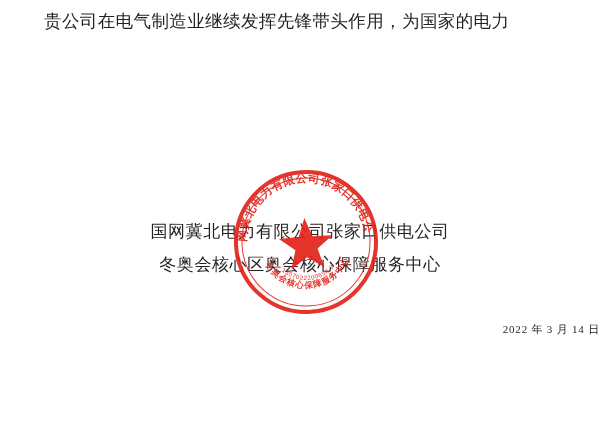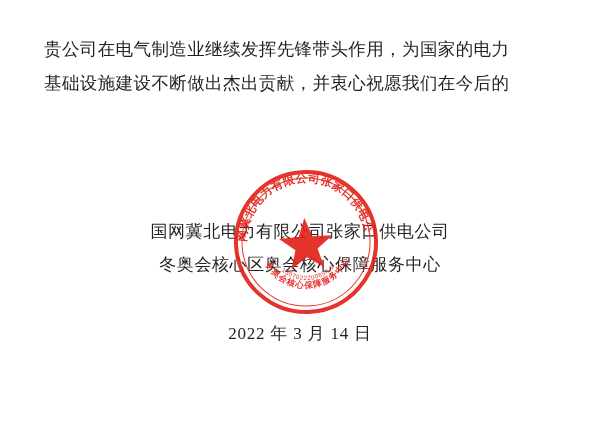--- a/index.html
+++ b/index.html
@@ -16,21 +16,21 @@
   }
   .page {
     position: relative;
     width: 600px;
     height: 435px;
     box-sizing: border-box;
   }
   .body-text {
     position: absolute;
     left: 44px;
-    top: 32px;
+    top: 4px;
     width: 514px;
   }
   .body-line {
     font-size: 17.5px;
     line-height: 34px;
     letter-spacing: 0.4px;
     color: #241f20;
     white-space: pre;
   }
   .signature-block {
@@ -47,22 +47,22 @@
     color: #241f20;
     white-space: pre;
     position: relative;
     z-index: 1;
   }
   .date-line {
     position: absolute;
     left: 0;
     top: 322px;
     width: 600px;
-    text-align: center;
-    font-size: 17px;
+    text-align: right;
+    font-size: 11px;
     letter-spacing: 0.8px;
     color: #241f20;
   }
 
   
   .seal {
     position: absolute;
     left: 306px;
     top: 166px;
     width: 152px;
@@ -95,21 +95,20 @@
     letter-spacing: 0.6px;
   }
 </style>
 </head>
 <body>
 
 <div class="page">
 
   <div class="body-text">
     <div class="body-line">贵公司在电气制造业继续发挥先锋带头作用，为国家的电力</div>
-    <div class="body-line">基础设施建设不断做出杰出贡献，并衷心祝愿我们在今后的</div>
   </div>
 
   <div class="signature-block">
     <div class="sig-line">国网冀北电力有限公司张家口供电公司</div>
     <div class="sig-line">冬奥会核心区奥会核心保障服务中心</div>
   </div>
 
   <div class="date-line">2022 年 3 月 14 日</div>
 
   <div class="seal">

